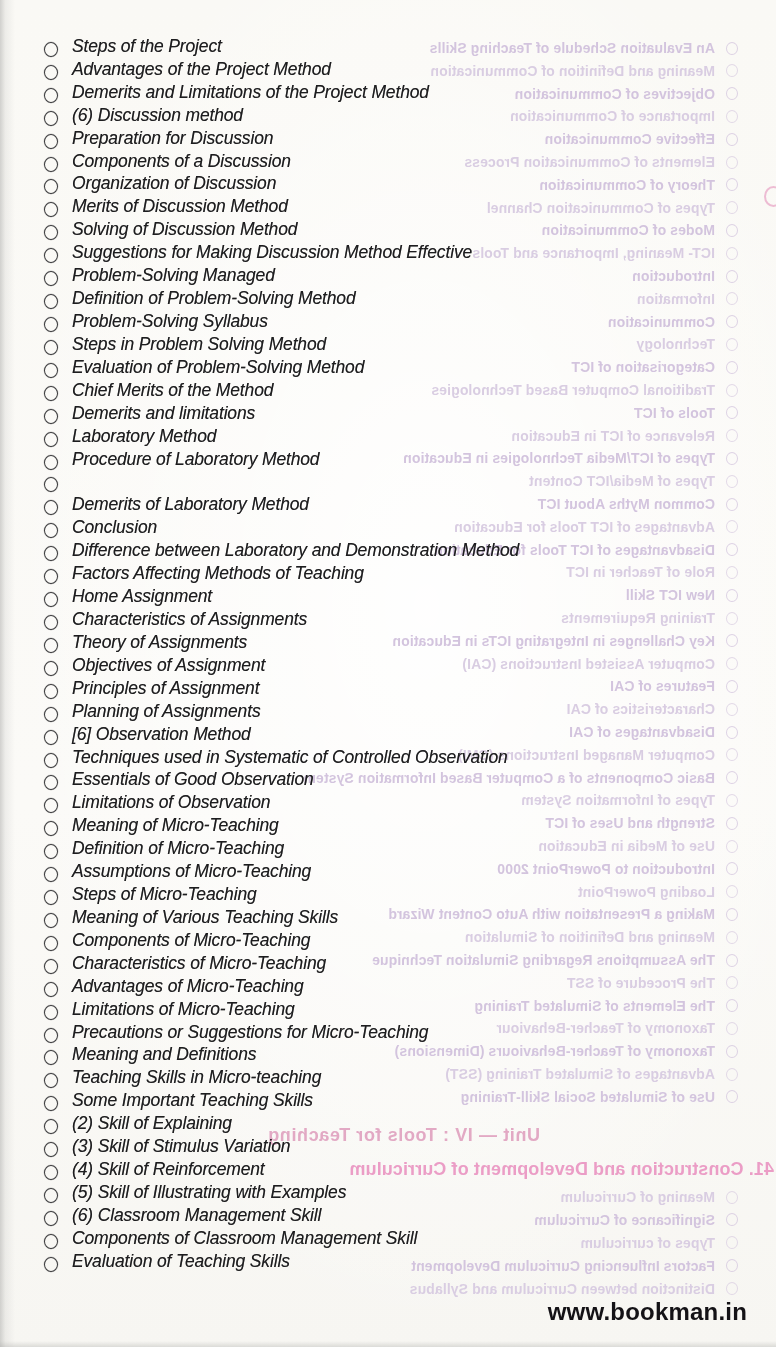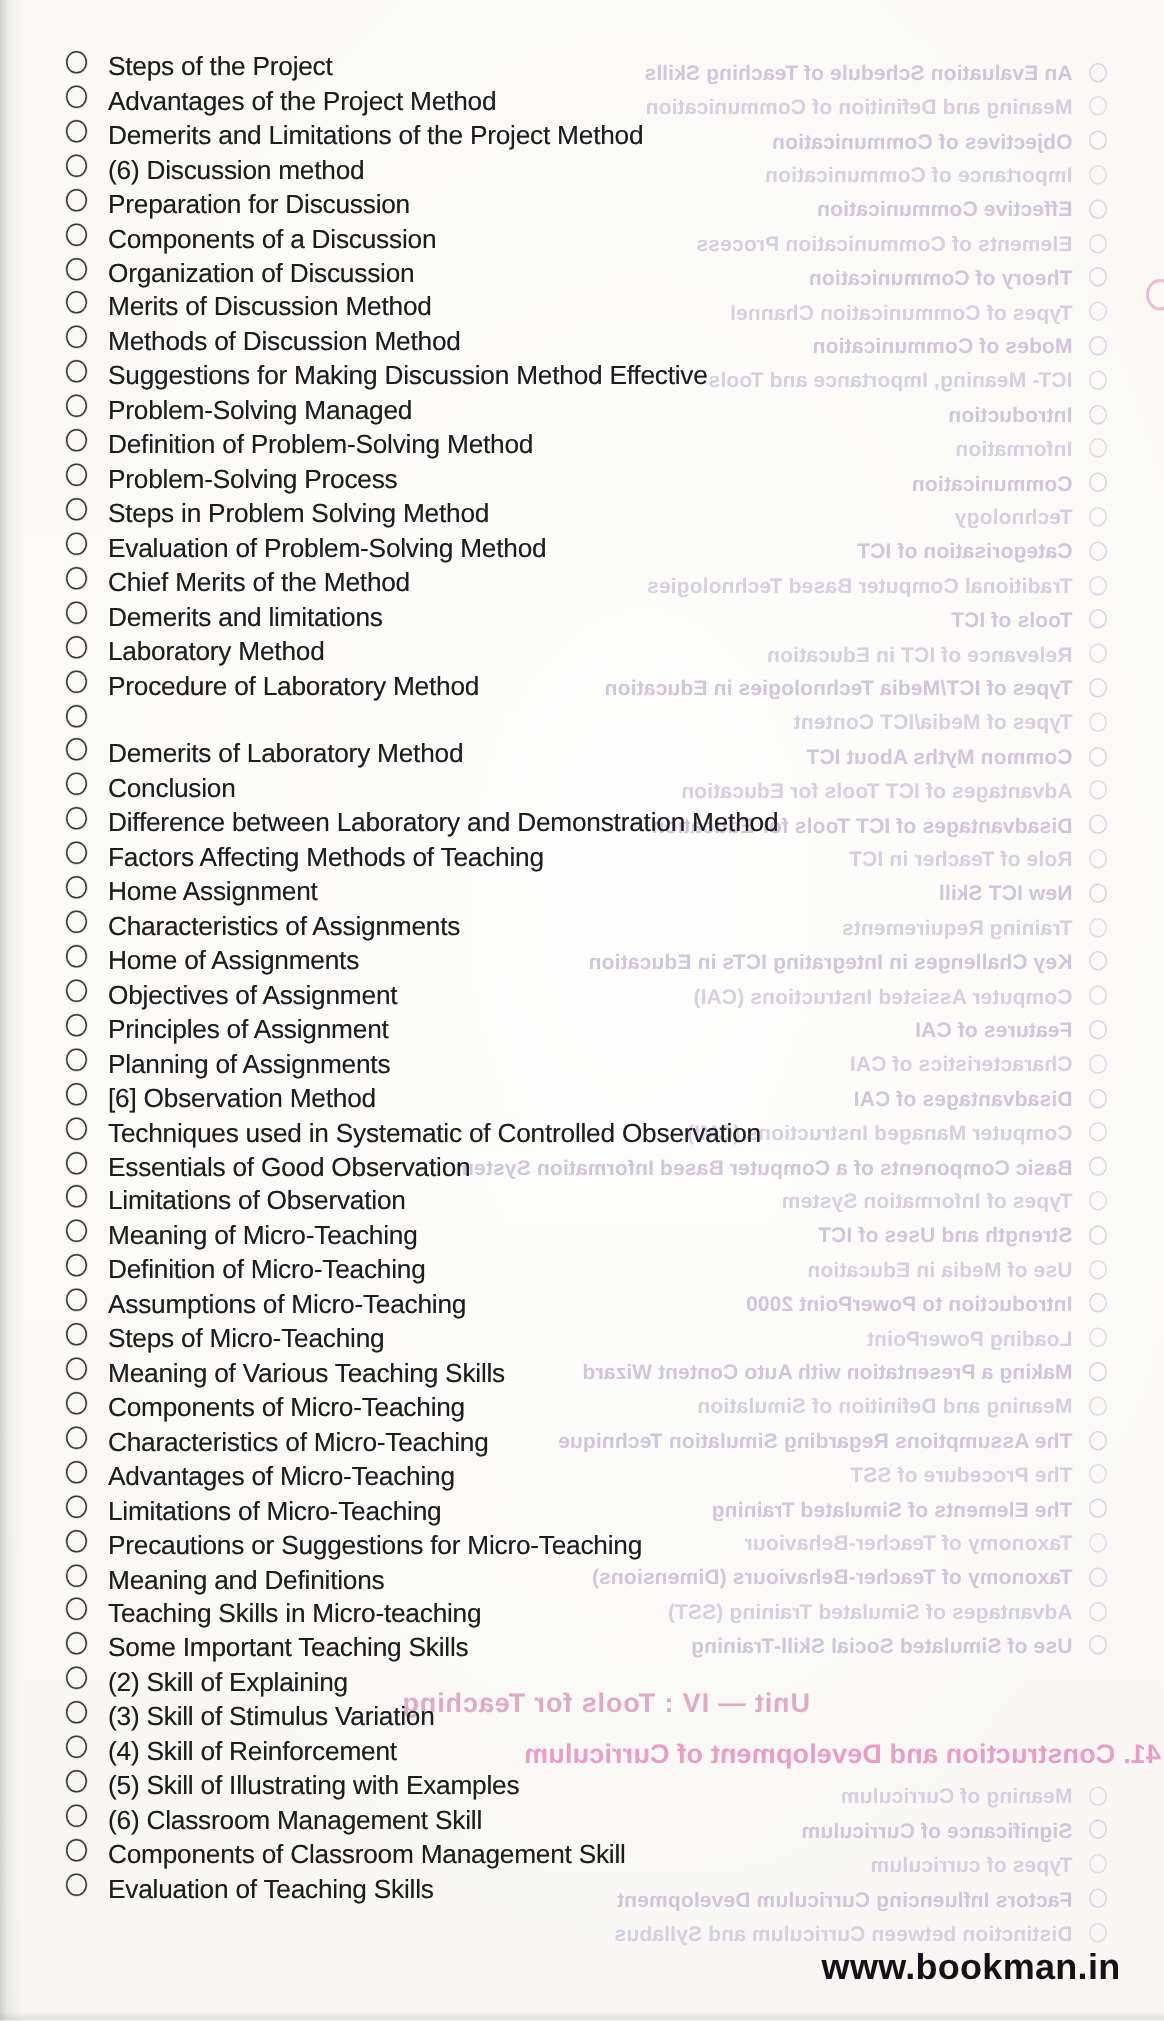--- a/index.html
+++ b/index.html
@@ -51,21 +51,21 @@
   .ink-mark{
     position:absolute;right:-7px;top:186px;width:15px;height:17px;
     border:2.5px solid #eaaccb;border-radius:50%;opacity:.8;z-index:0;
   }
 
   
   .toc{
     position:absolute;left:44px;top:34px;z-index:1;
   }
   .row{
-    height:22.93px;display:flex;align-items:flex-start;white-space:nowrap;
+    height:22.93px;display:flex;align-items:flex-end;white-space:nowrap;font-style:italic;
   }
   .bullet{
     flex:0 0 auto;width:12px;height:13px;margin-right:14px;
     border:1.7px solid #38383a;border-radius:50%;
     box-shadow:0 0 0 .4px rgba(60,60,60,.25);
   }
   .label{
     font-size:17.5px;color:#1d1d1f;letter-spacing:-.15px;
     text-shadow:0 0 .4px rgba(30,30,30,.55);
   }
@@ -327,37 +327,37 @@
       <div class="row">
         <span class="bullet"></span>
         <span class="label">Organization of Discussion</span>
       </div>
       <div class="row">
         <span class="bullet"></span>
         <span class="label">Merits of Discussion Method</span>
       </div>
       <div class="row">
         <span class="bullet"></span>
-        <span class="label">Methods of Discussion Method</span>
+        <span class="label">Solving of Discussion Method</span>
       </div>
       <div class="row">
         <span class="bullet"></span>
         <span class="label">Suggestions for Making Discussion Method Effective</span>
       </div>
       <div class="row">
         <span class="bullet"></span>
         <span class="label">Problem-Solving Managed</span>
       </div>
       <div class="row">
         <span class="bullet"></span>
         <span class="label">Definition of Problem-Solving Method</span>
       </div>
       <div class="row">
         <span class="bullet"></span>
-        <span class="label">Problem-Solving Process</span>
+        <span class="label">Problem-Solving Syllabus</span>
       </div>
       <div class="row">
         <span class="bullet"></span>
         <span class="label">Steps in Problem Solving Method</span>
       </div>
       <div class="row">
         <span class="bullet"></span>
         <span class="label">Evaluation of Problem-Solving Method</span>
       </div>
       <div class="row">
@@ -398,21 +398,21 @@
       <div class="row">
         <span class="bullet"></span>
         <span class="label">Home Assignment</span>
       </div>
       <div class="row">
         <span class="bullet"></span>
         <span class="label">Characteristics of Assignments</span>
       </div>
       <div class="row">
         <span class="bullet"></span>
-        <span class="label">Home of Assignments</span>
+        <span class="label">Theory of Assignments</span>
       </div>
       <div class="row">
         <span class="bullet"></span>
         <span class="label">Objectives of Assignment</span>
       </div>
       <div class="row">
         <span class="bullet"></span>
         <span class="label">Principles of Assignment</span>
       </div>
       <div class="row">

